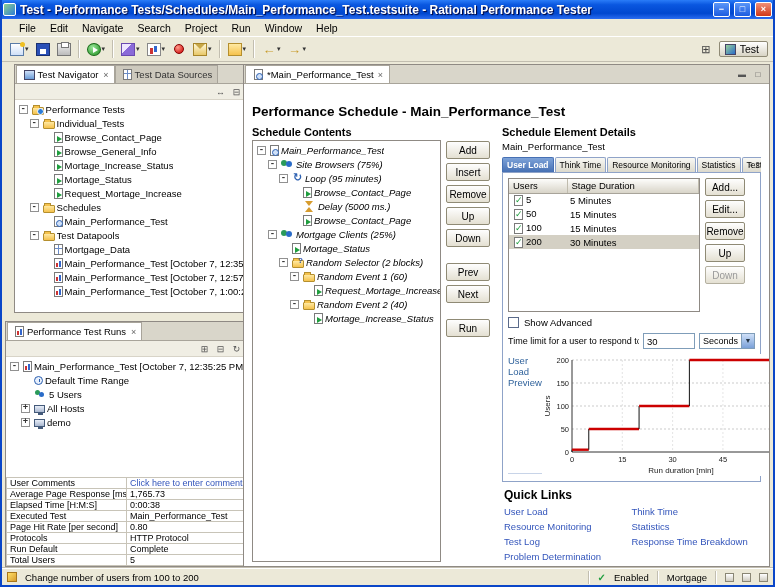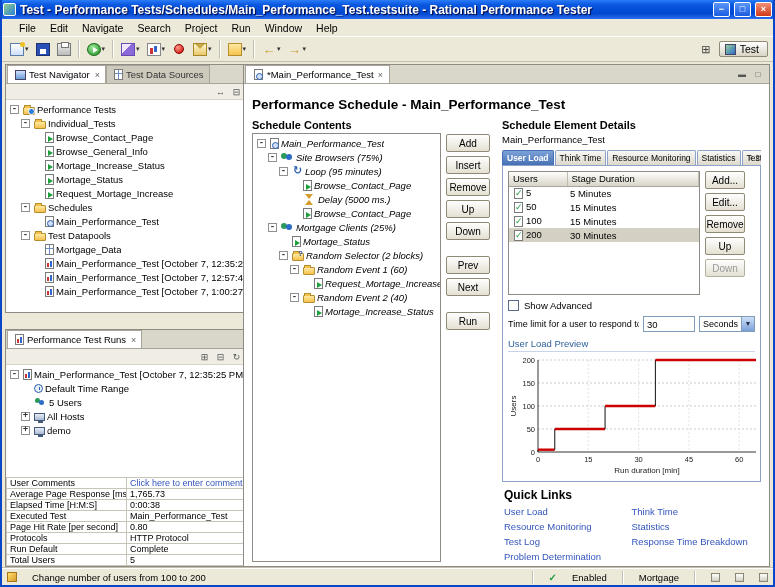--- a/index.html
+++ b/index.html
@@ -38,21 +38,21 @@
 .tb-mail{background:linear-gradient(#fff8d8,#e8c868);border:1px solid #a8862a;}
 .tb-mail::after{content:'';position:absolute;left:1px;top:0;border-left:5px solid transparent;border-right:5px solid transparent;border-top:5px solid #c8a848;}
 .tb-folder{background:linear-gradient(#ffe9a2,#f5c24c);border:1px solid #b58f2e;}
 .tb-arrow{border:none;color:#c89b2a;font-weight:bold;font-size:13px;line-height:13px;text-align:center;}
 .perspective{margin-left:auto;display:flex;align-items:center;gap:4px;}
 .persp-open{width:18px;height:18px;border:1px solid transparent;text-align:center;line-height:17px;font-size:11px;color:#444;}
 .persp-chip{display:flex;align-items:center;gap:4px;border:1px solid #8f8a75;background:linear-gradient(#ffffff,#d8d4c4);padding:1px 8px 1px 5px;border-radius:2px;font-size:10.5px;}
 .persp-ic{width:11px;height:11px;background:linear-gradient(135deg,#9ad19a,#2a6cc8);border:1px solid #446;}
 
 
-.leftcol{position:absolute;left:3px;top:64px;width:275px;bottom:18px;display:flex;flex-direction:column;gap:16px;}
+.leftcol{position:absolute;left:3px;top:64px;width:275px;bottom:18px;display:flex;flex-direction:column;gap:8px;align-items:flex-end;}
 .panel{border:1px solid #8f8a84;background:#fff;display:flex;flex-direction:column;overflow:hidden;}
 .panel.nav{height:249px;flex:none;}
 .panel.runs{flex:1;}
 .ptabs{height:19px;background:#d9d6ca;display:flex;align-items:flex-end;padding-left:1px;border-bottom:1px solid #a8a49a;}
 .ptab{display:flex;align-items:center;gap:3px;padding:0 5px;font-size:9.5px;height:18px;border:1px solid #a8a49a;border-bottom:none;background:#cdc9bd;color:#333;white-space:nowrap;}
 .ptab.act{background:#fff;color:#000;}
 .ptab .x{font-size:9px;color:#666;margin-left:2px;}
 .ptools{height:16px;background:#f0eee4;display:flex;justify-content:flex-end;align-items:center;gap:1px;padding:0 3px;border-bottom:1px solid #d8d4c8;}
 .ptool{min-width:15px;height:13px;text-align:center;font-size:9px;color:#555;line-height:13px;border:1px solid transparent;border-radius:2px;}
 .treebox{flex:1;background:#fff;overflow:hidden;padding-top:2px;}
@@ -97,21 +97,21 @@
 .stats td:first-child{width:120px;}
 .stats tr:first-child td:last-child{color:#3355bb;}
 
 
 .editor{position:absolute;left:241px;top:64px;right:3px;bottom:18px;border:1px solid #8f8a84;background:#fff;display:flex;flex-direction:column;overflow:hidden;}
 .etabs{height:19px;background:#d9d6ca;display:flex;align-items:flex-end;border-bottom:1px solid #a8a49a;padding-left:1px;}
 .etab{display:flex;align-items:center;gap:4px;padding:0 6px;height:18px;background:#fff;border:1px solid #a8a49a;border-bottom:none;font-size:9.5px;}
 .etab .x{font-size:9px;color:#666;}
 .eview-btns{margin-left:auto;display:flex;gap:2px;padding:0 4px 2px;}
 .evb{width:14px;height:13px;font-size:8px;line-height:12px;text-align:center;color:#555;border:1px solid transparent;border-radius:2px;}
-.ebody{flex:1;display:flex;flex-direction:column;padding:10px 8px 4px;overflow:hidden;background:#fff;}
+.ebody{flex:1;display:flex;flex-direction:column;padding:17px 8px 4px;overflow:hidden;background:#fff;}
 .ehead{font-size:13.5px;font-weight:bold;padding:3px 0 7px;}
 .ecols{flex:1;display:flex;gap:12px;min-height:0;}
 .col-contents{width:238px;flex:none;display:flex;flex-direction:column;min-height:0;}
 .sect-h{font-weight:bold;font-size:11px;padding-bottom:2px;}
 .sect-sub{font-size:9.5px;padding-bottom:4px;}
 .contents-row{flex:1;display:flex;gap:5px;min-height:0;}
 .sched-treebox{flex:1;border:1px solid #8f8a84;background:#fff;overflow:hidden;padding:2px 0;}
 .btncol{width:44px;flex:none;display:flex;flex-direction:column;gap:4px;padding-top:1px;}
 .btn{height:18px;font-size:10px;background:linear-gradient(#fefefe,#e4e0d2);border:1px solid #8f8a75;border-radius:2px;text-align:center;color:#000;font-family:"Liberation Sans",sans-serif;}
 .btn.disabled{color:#9a9a9a;border-color:#b4b0a0;}
@@ -136,33 +136,33 @@
 .dbtncol{width:50px;flex:none;display:flex;flex-direction:column;gap:4px;}
 .dbtncol .btn{width:40px;}
 .adv-row{display:flex;align-items:center;gap:5px;font-size:9.5px;flex:none;}
 .cb{width:11px;height:11px;border:1px solid #5a6a8a;background:#fff;flex:none;}
 .time-row{display:flex;align-items:center;gap:4px;font-size:9px;flex:none;white-space:nowrap;}
 .time-row .lab{overflow:hidden;flex-shrink:1;}
 .tinput{width:52px;height:16px;border:1px solid #7f9db9;font-size:9.5px;padding:0 3px;font-family:"Liberation Sans",sans-serif;}
 .tselect{width:58px;height:16px;border:1px solid #7f9db9;background:#fff;font-size:9px;display:flex;align-items:center;}
 .tselect .val{flex:1;padding:0 3px;}
 .tselect .arr{width:13px;height:14px;background:linear-gradient(#cfe0f8,#7aa0d8);border-left:1px solid #7f9db9;text-align:center;font-size:7px;line-height:14px;color:#234;}
-.preview{flex:none;display:flex;flex-direction:column;}
+.preview{flex:none;display:flex;flex-direction:row;}
 .prev-h{color:#31639c;font-size:9.5px;padding:1px 0 2px;border-bottom:1px solid #c8d4e8;margin-bottom:2px;}
 .chart-wrap{background:#fff;}
 .chart-wrap svg{display:block;font-family:"Liberation Sans",sans-serif;}
 
 .qlinks{flex:none;padding:6px 2px 0;}
 .ql-h{font-weight:bold;font-size:12px;padding-bottom:4px;}
 .ql-cols{display:flex;}
 .ql-col{width:50%;display:flex;flex-direction:column;gap:4px;}
 .qlink{color:#3355bb;font-size:9.5px;cursor:pointer;}
 
 
-.statusbar{position:absolute;left:0;right:0;bottom:0;height:17px;background:#ece9d8;border-top:1px solid #fff;box-shadow:0 -1px 0 #c2beb0;display:flex;align-items:center;font-size:9.5px;padding:0 5px;gap:15px;}
+.statusbar{position:absolute;left:0;right:0;bottom:0;height:17px;background:#ece9d8;border-top:1px solid #fff;box-shadow:0 -1px 0 #c2beb0;display:flex;align-items:center;font-size:9.5px;padding:0 5px;gap:8px;}
 .sb-ic{width:10px;height:10px;background:linear-gradient(135deg,#ffe066,#d79c2e);border:1px solid #a8761a;flex:none;}
 .sb-msg{flex:1;white-space:nowrap;overflow:hidden;}
 .sb-sep{width:2px;height:13px;border-left:1px solid #c2beb0;border-right:1px solid #fff;}
 .sb-check{color:#1f9e3e;font-weight:bold;font-size:10px;}
 .sb-mini{width:9px;height:9px;border:1px solid #8a8674;background:linear-gradient(#fff,#d0ccc0);}
 </style>
 </head>
 <body>
 
 <div id="window">

